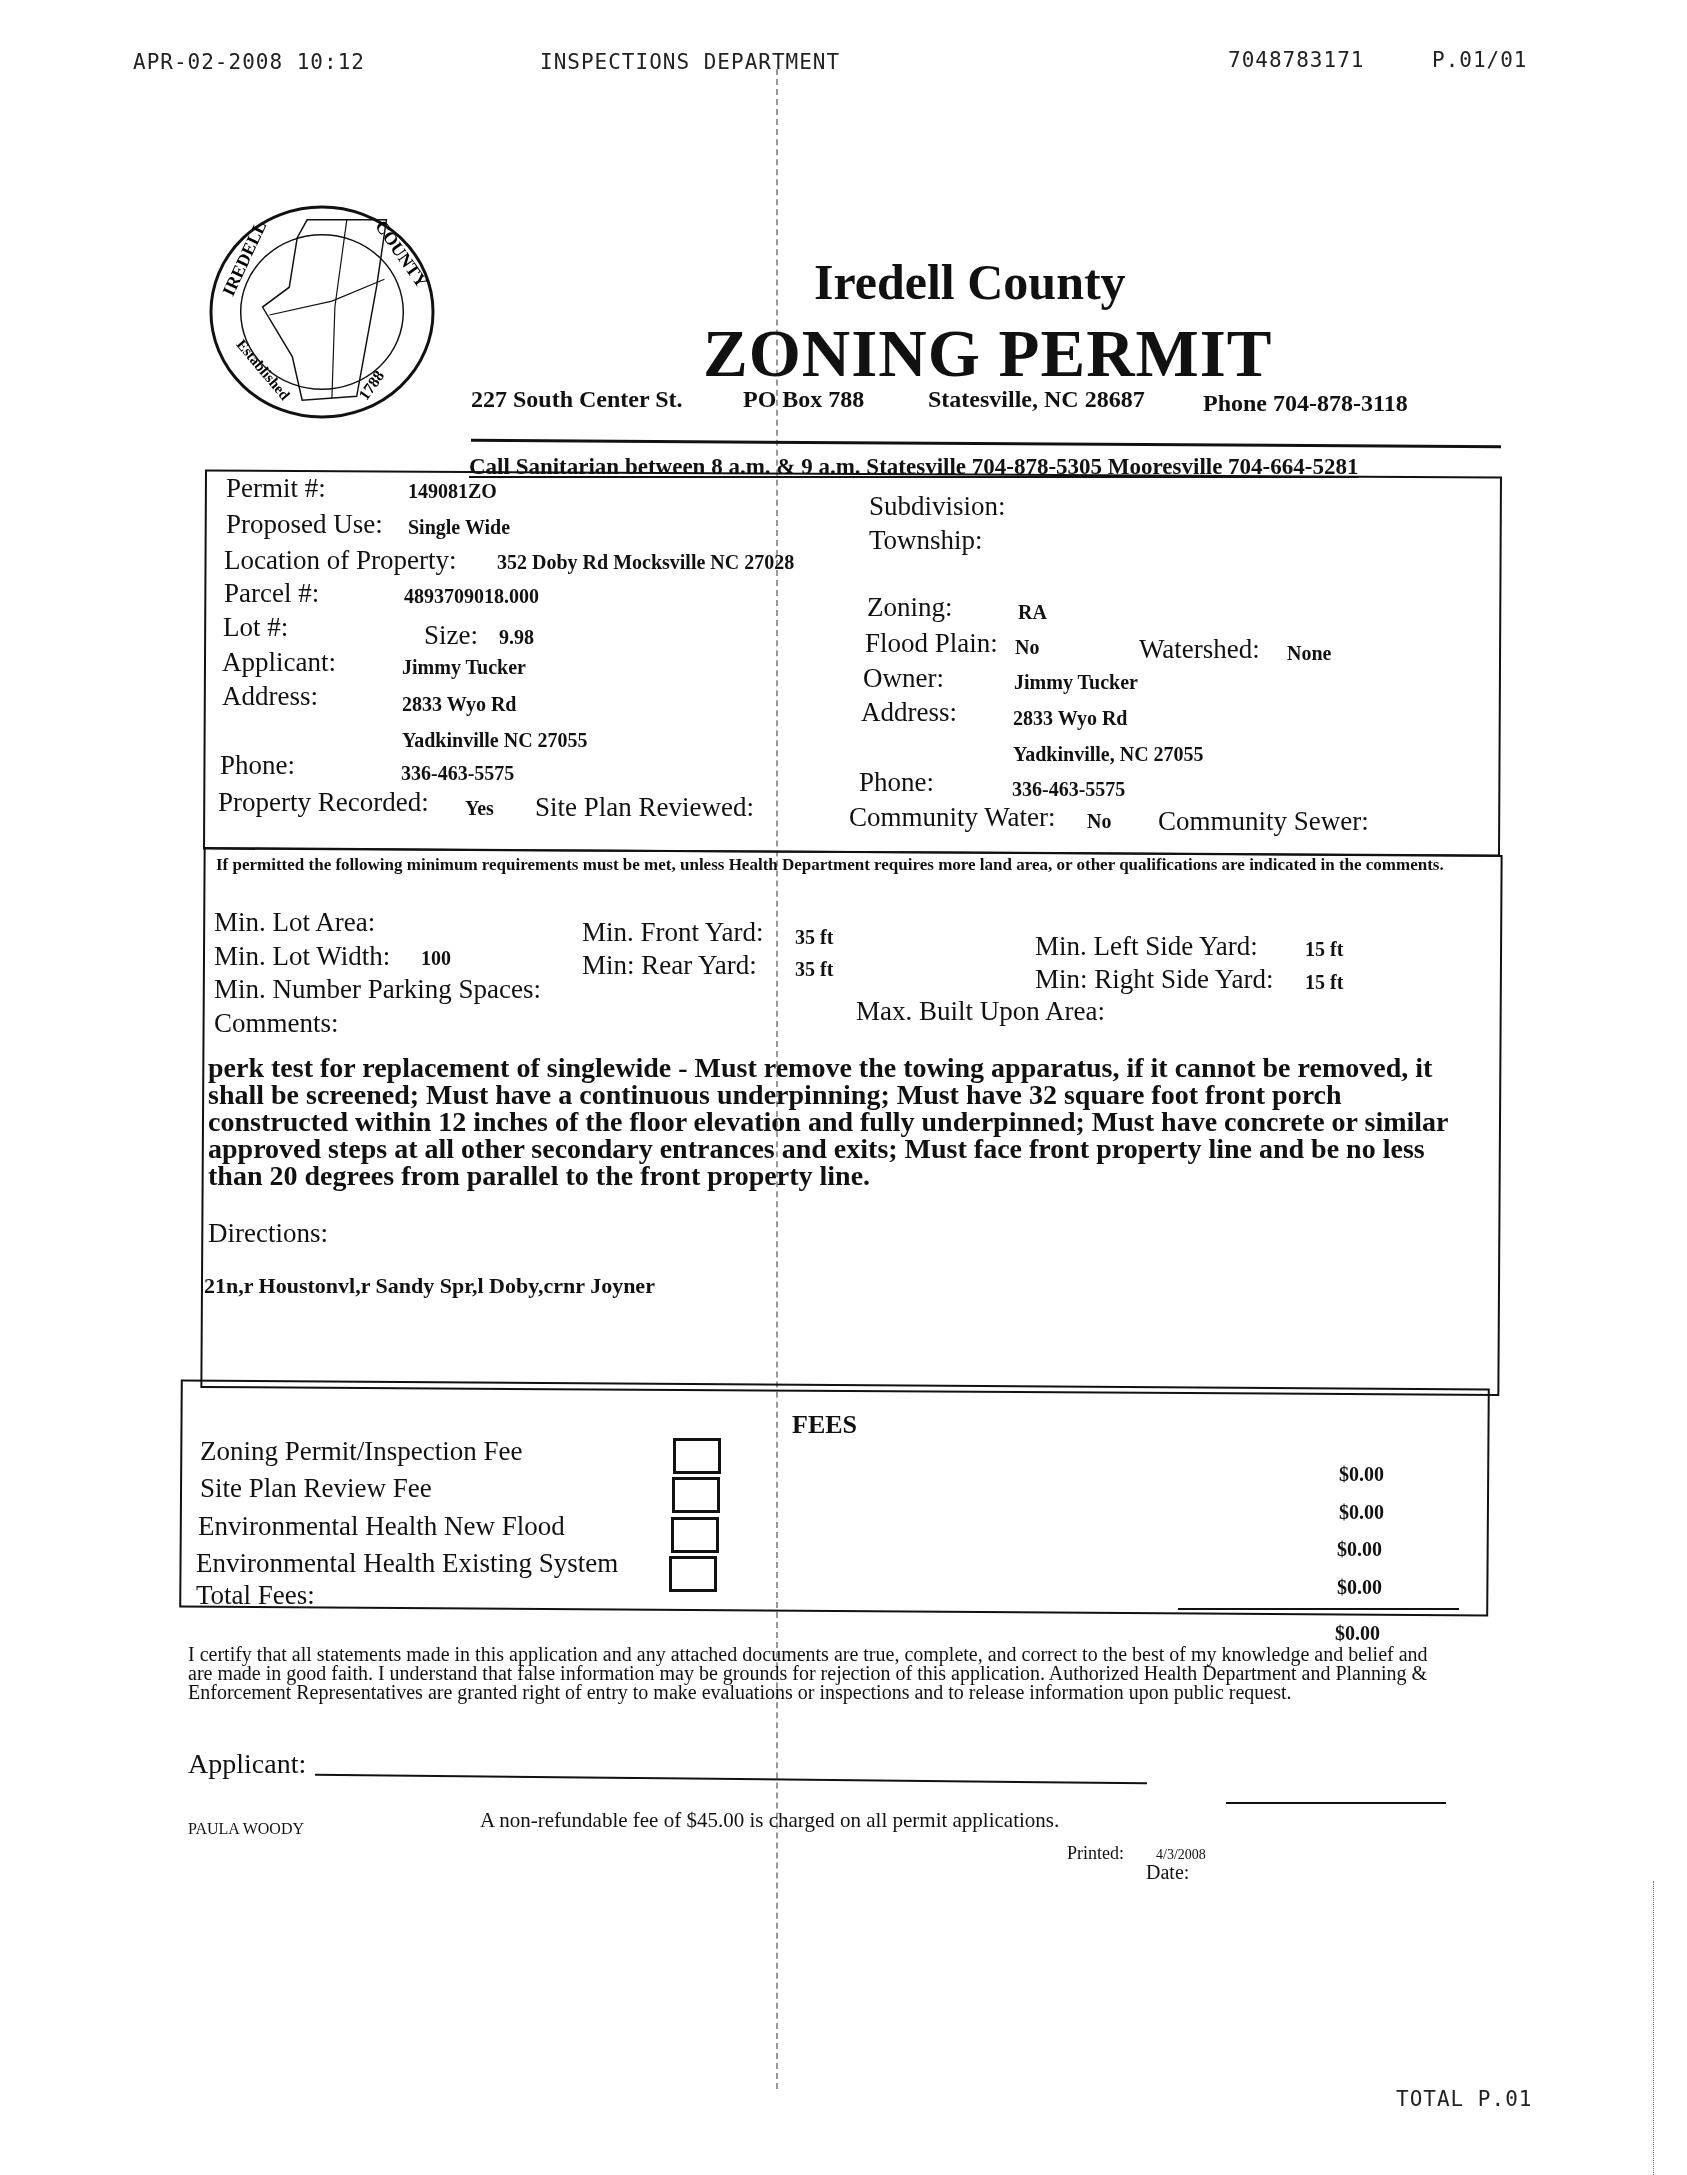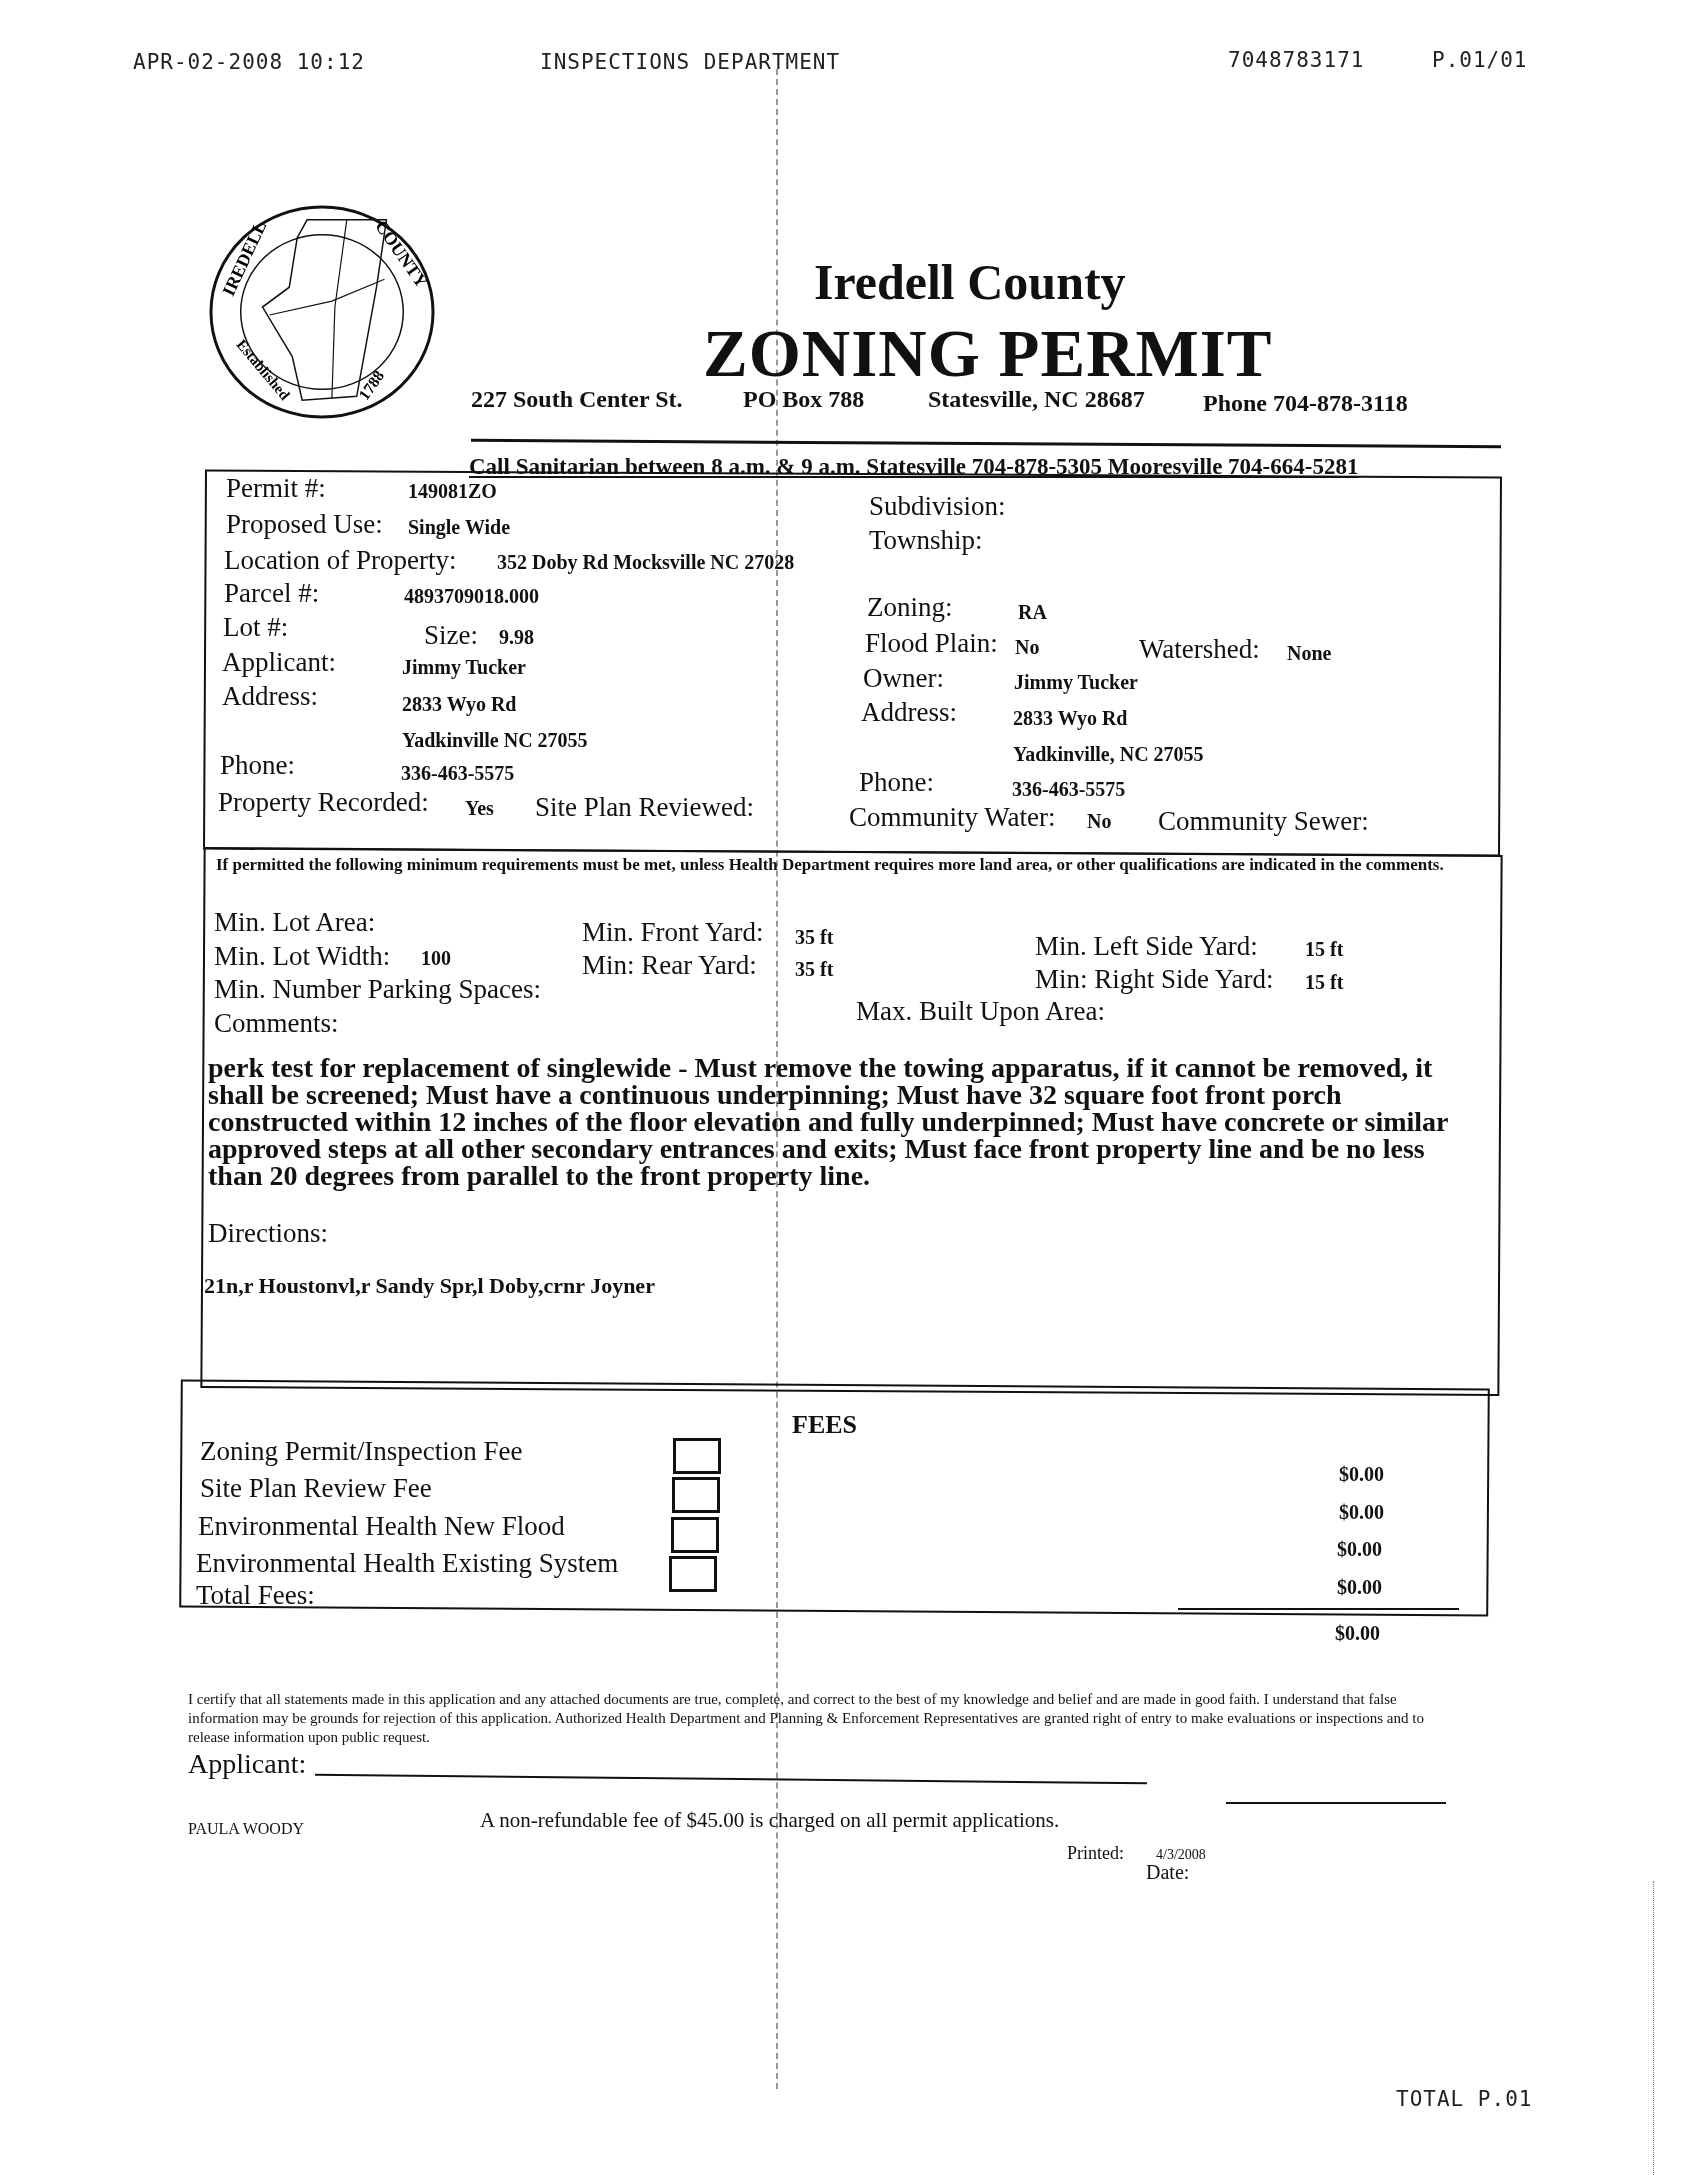--- a/index.html
+++ b/index.html
@@ -13,21 +13,21 @@
   .addr { top: 386px; font-size: 24px; font-weight: bold; }
   .rule { position: absolute; height: 3px; background: #111; }
   .sanit { left: 469px; top: 454px; font-size: 23px; font-weight: bold; text-decoration: underline; }
   .box { position: absolute; border: 2px solid #111; }
   .lbl { font-size: 27px; }
   .val { font-size: 20px; font-weight: bold; }
   .small { font-size: 20px; font-weight: bold; }
   .comments { position: absolute; left: 208px; top: 1054px; width: 1257px; font-size: 28px; line-height: 27px; font-weight: bold; white-space: normal; }
   .checkbox { position: absolute; width: 42px; height: 30px; border: 3px solid #111; background: #fff; }
   .fee { font-size: 20px; font-weight: bold; }
-  .cert { position: absolute; left: 188px; top: 1645px; width: 1257px; font-size: 15px; line-height: 19px; white-space: normal; margin-top: 45px; }
+  .cert { position: absolute; left: 188px; top: 1645px; width: 1257px; font-size: 20px; line-height: 19px; white-space: normal; }
   .sigline { position: absolute; height: 2px; background: #111; }
 </style>
 </head>
 <body>
 
 <div class="abs fax" style="left:133px;top:50px;">APR-02-2008  10:12</div>
 <div class="abs fax" style="left:540px;top:50px;">INSPECTIONS DEPARTMENT</div>
 <div class="abs fax" style="left:1228px;top:48px;">7048783171</div>
 <div class="abs fax" style="left:1432px;top:48px;">P.01/01</div>
 

